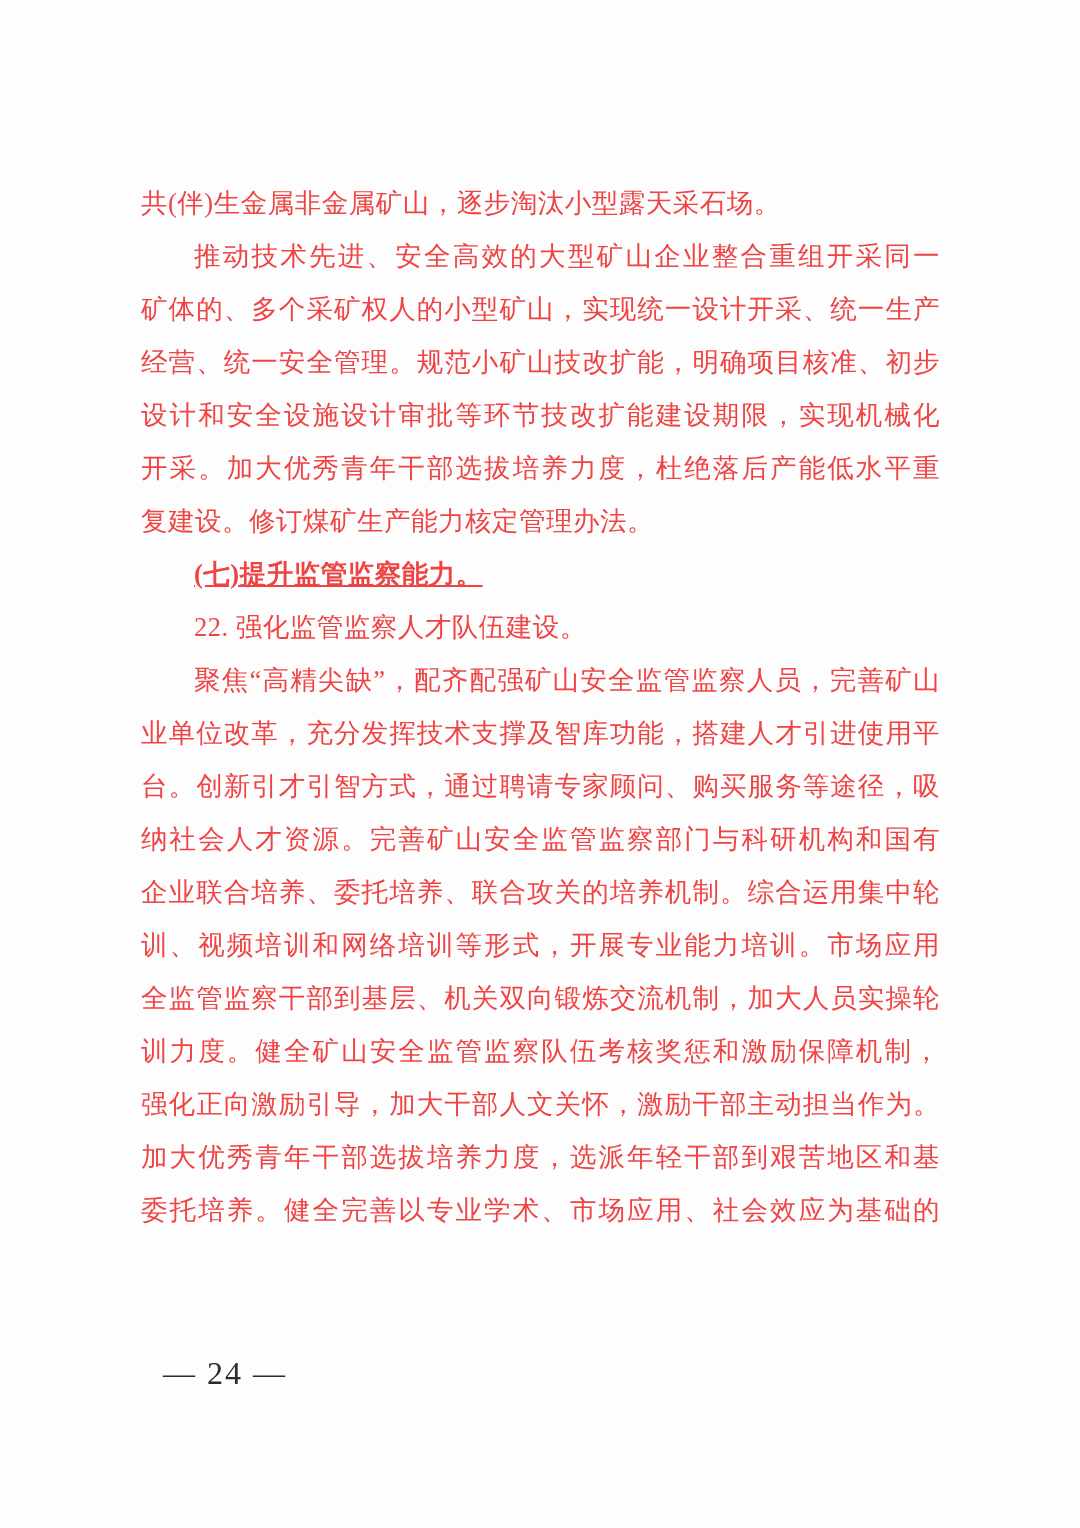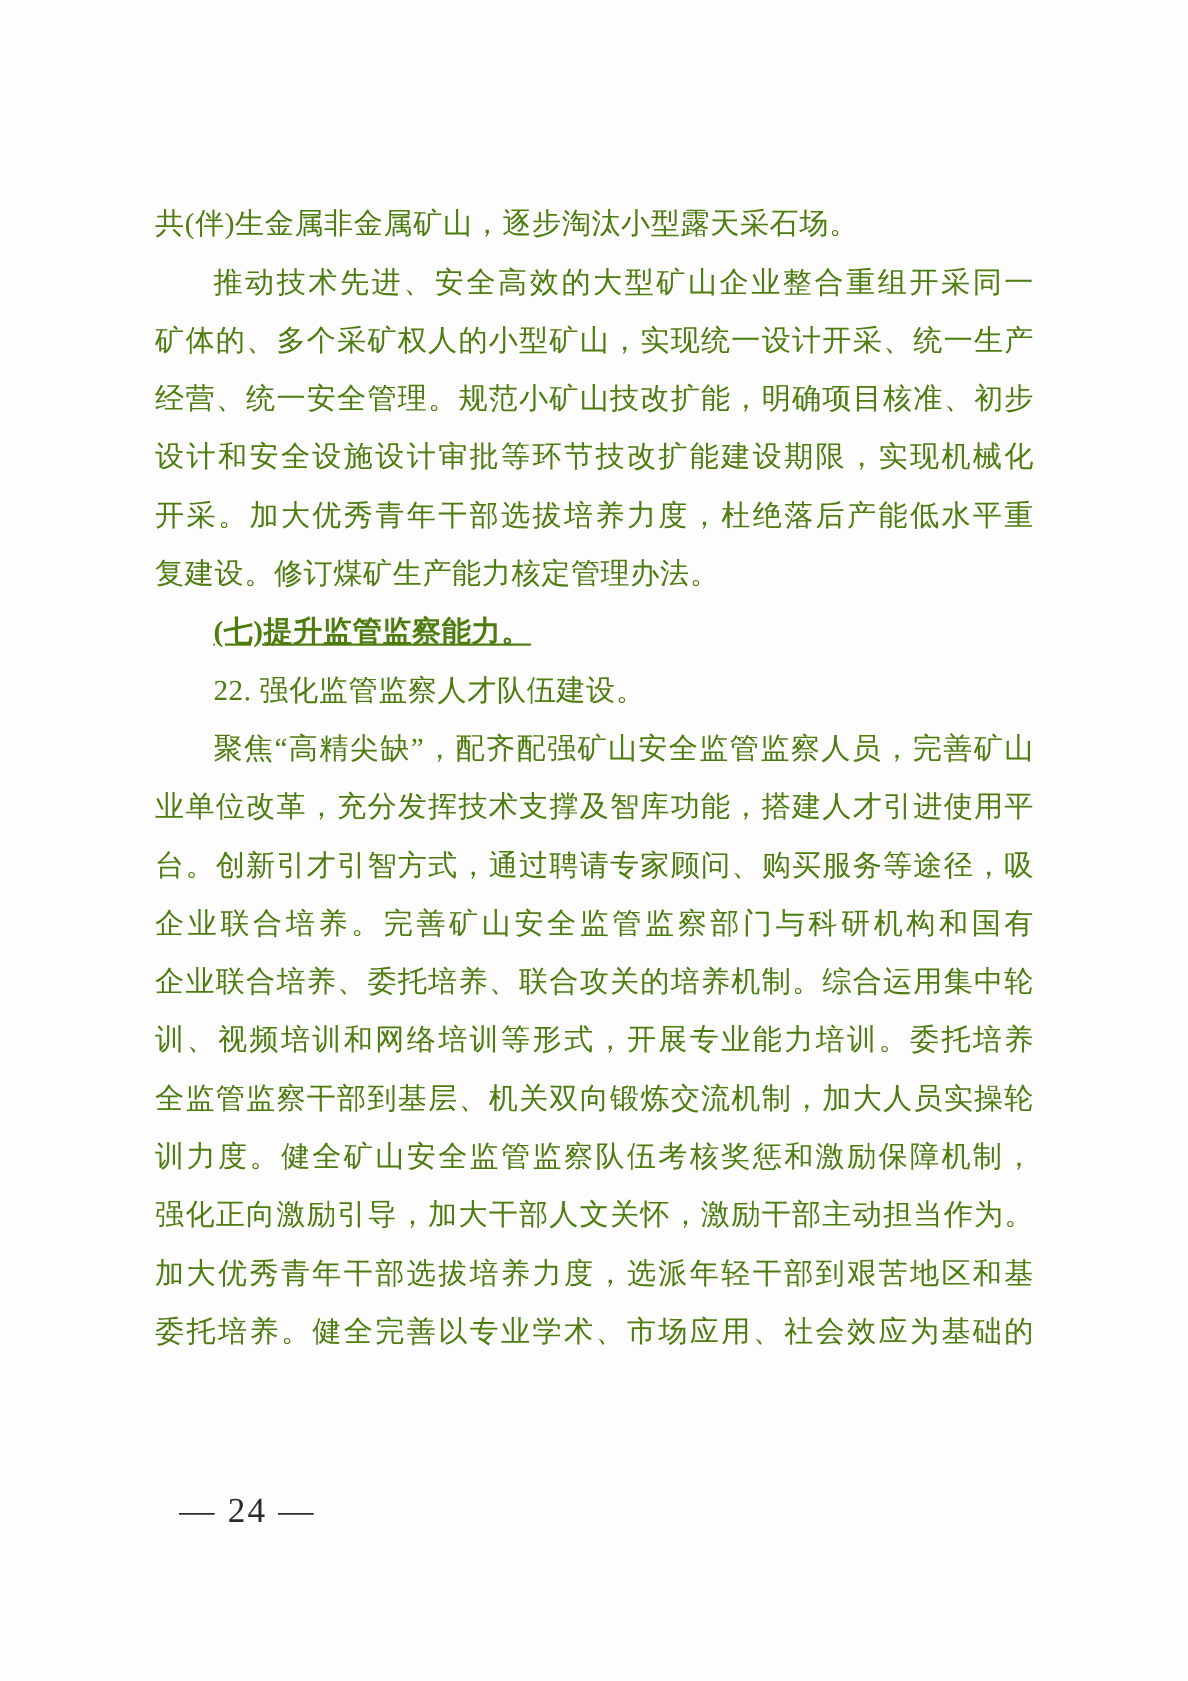--- a/index.html
+++ b/index.html
@@ -17,21 +17,21 @@
     width: 1080px;
     height: 1528px;
     background: #fdfdfd;
     overflow: hidden;
   }
   .textblock {
     position: absolute;
     left: 141px;
     top: 177px;
     width: 799px;
-    color: #4d7c0f;
+    color: #ef4444;
   }
   .line {
     height: 53px;
     line-height: 53px;
     font-size: 26.5px;
     letter-spacing: 0.5px;
     text-align: left;
     overflow: visible;
   }
   .line.indent {
@@ -68,23 +68,23 @@
     <div class="line justify">矿体的、多个采矿权人的小型矿山，实现统一设计开采、统一生产</div>
     <div class="line justify">经营、统一安全管理。规范小矿山技改扩能，明确项目核准、初步</div>
     <div class="line justify">设计和安全设施设计审批等环节技改扩能建设期限，实现机械化</div>
     <div class="line justify">开采。加大优秀青年干部选拔培养力度，杜绝落后产能低水平重</div>
     <div class="line">复建设。修订煤矿生产能力核定管理办法。</div>
     <div class="line indent bold">(七)提升监管监察能力。</div>
     <div class="line indent">22. 强化监管监察人才队伍建设。</div>
     <div class="line indent justify">聚焦“高精尖缺”，配齐配强矿山安全监管监察人员，完善矿山</div>
     <div class="line justify">业单位改革，充分发挥技术支撑及智库功能，搭建人才引进使用平</div>
     <div class="line justify">台。创新引才引智方式，通过聘请专家顾问、购买服务等途径，吸</div>
-    <div class="line justify">企业联合培养。完善矿山安全监管监察部门与科研机构和国有</div>
+    <div class="line justify">纳社会人才资源。完善矿山安全监管监察部门与科研机构和国有</div>
     <div class="line justify">企业联合培养、委托培养、联合攻关的培养机制。综合运用集中轮</div>
-    <div class="line justify">训、视频培训和网络培训等形式，开展专业能力培训。委托培养</div>
+    <div class="line justify">训、视频培训和网络培训等形式，开展专业能力培训。市场应用</div>
     <div class="line justify">全监管监察干部到基层、机关双向锻炼交流机制，加大人员实操轮</div>
     <div class="line justify">训力度。健全矿山安全监管监察队伍考核奖惩和激励保障机制，</div>
     <div class="line justify">强化正向激励引导，加大干部人文关怀，激励干部主动担当作为。</div>
     <div class="line justify">加大优秀青年干部选拔培养力度，选派年轻干部到艰苦地区和基</div>
     <div class="line justify">委托培养。健全完善以专业学术、市场应用、社会效应为基础的</div>
   </div>
 
   <div class="footer">
     <span>— 24 —</span>
   </div>

